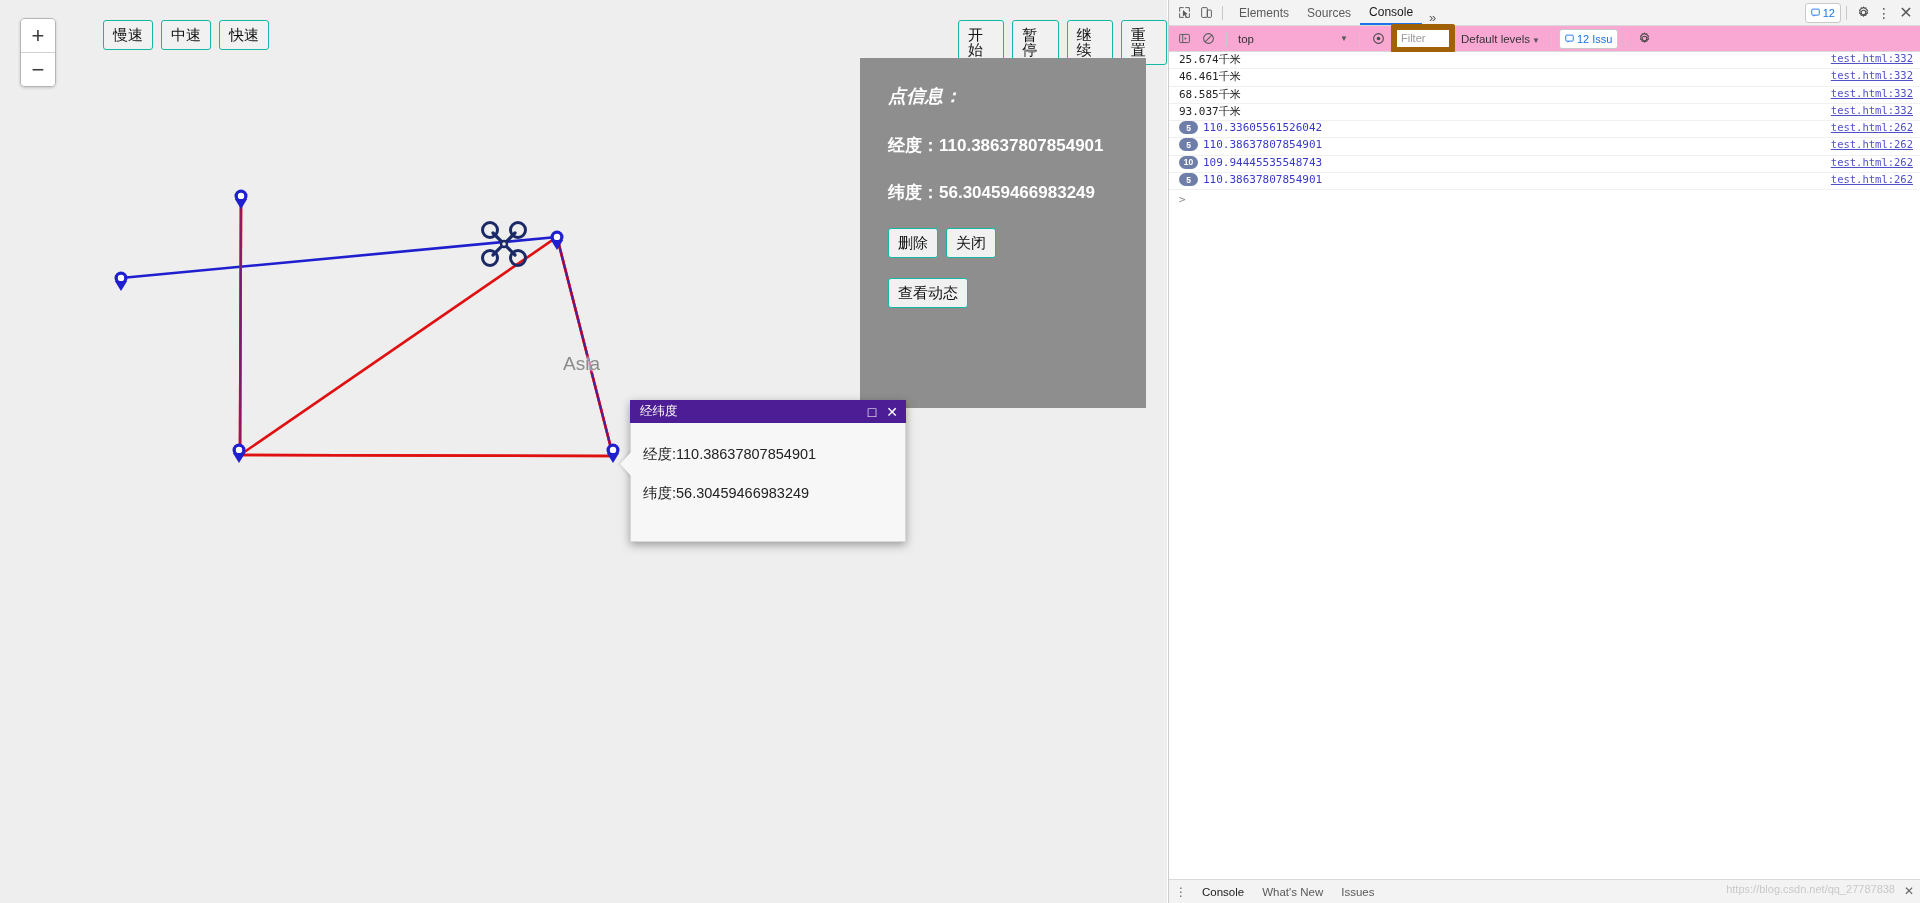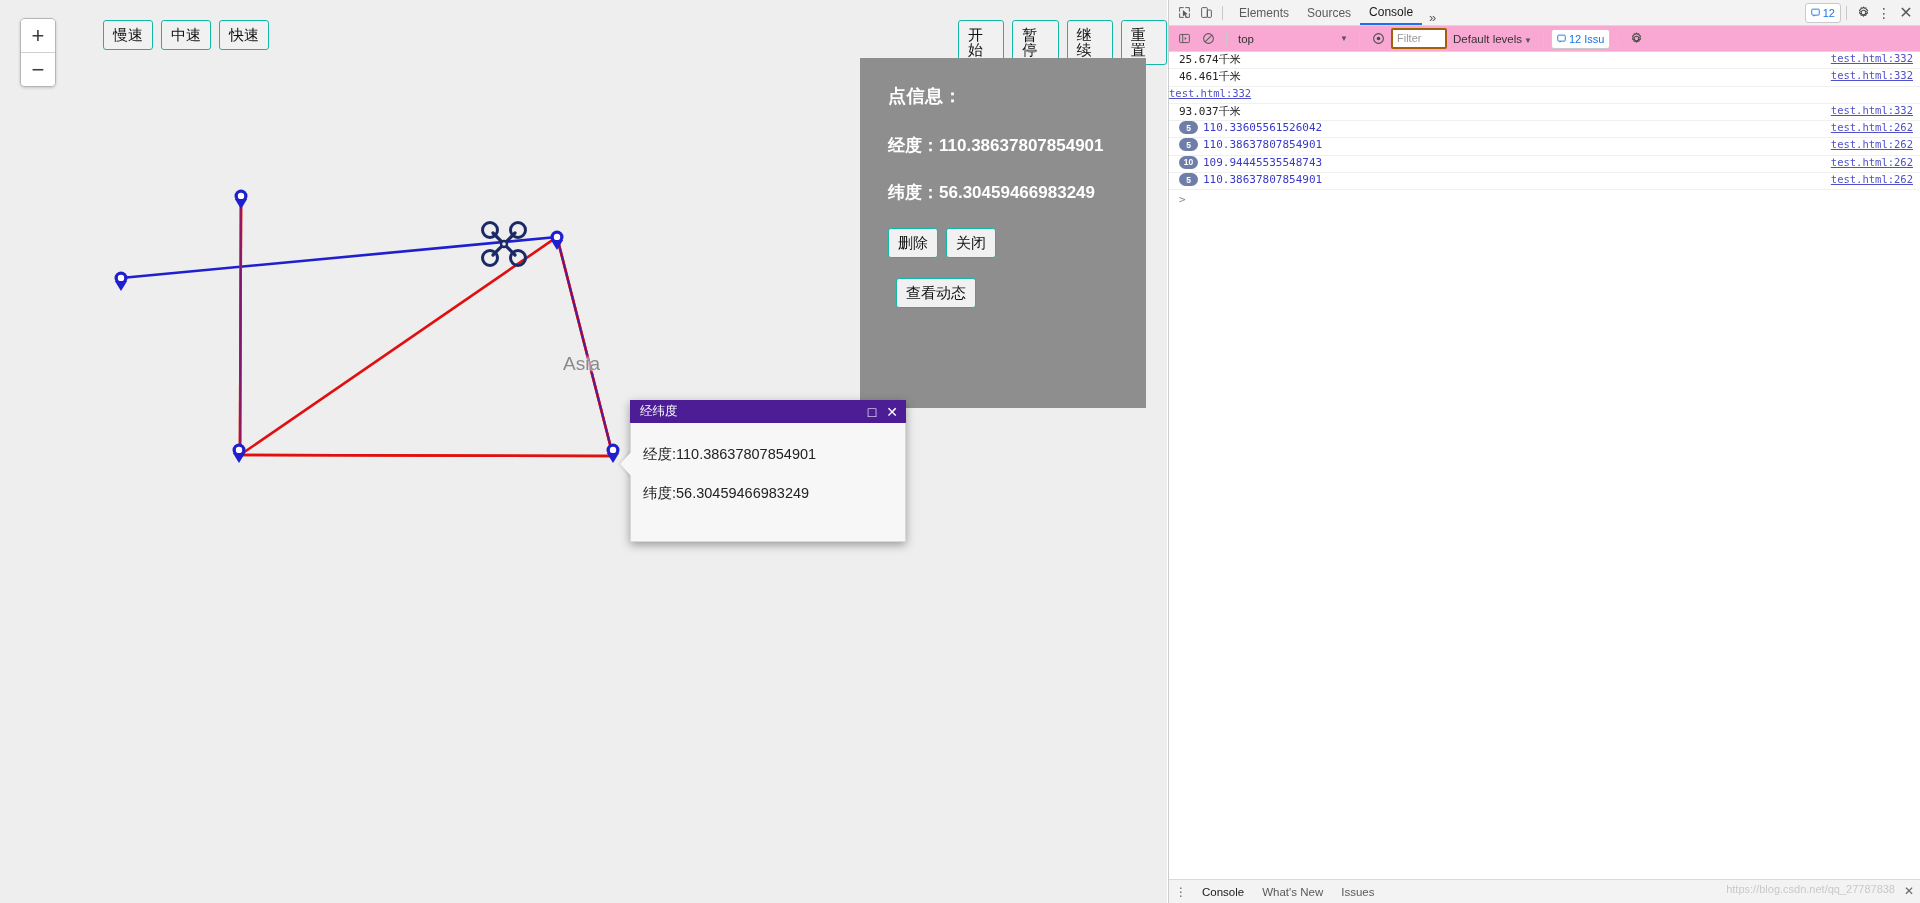--- a/index.html
+++ b/index.html
@@ -45,26 +45,26 @@
   .speed-bar{position:absolute;left:103px;top:20px;display:flex;gap:8px;}
   .action-bar{position:absolute;left:958px;top:20px;display:flex;gap:8px;}
 
   
   .info-panel{
     position:absolute;left:860px;top:58px;width:286px;height:350px;
     background:#8e8e8e;color:#ffffff;
     padding:0;
   }
   .info-panel .ip-inner{padding:26px 0 0 28px;}
-  .ip-title{font-size:18px;font-weight:bold;margin:0 0 26px 0;letter-spacing:.5px;}
+  .ip-title{font-size:18px;font-weight:bold;margin:0 0 26px 0;letter-spacing:.5px;font-style:italic;}
   .ip-row{font-size:17px;font-weight:bold;margin:0 0 24px 0;white-space:nowrap;}
   .ip-row .ip-label{font-weight:bold;}
   .ip-row .ip-val{font-weight:bold;}
   .ip-btnrow{display:flex;gap:8px;margin:0 0 20px 0;}
-  .ip-btnrow2{display:flex;margin-left:8px;}
+  .ip-btnrow2{display:flex;}
 
   
   .dialog{
     position:absolute;left:630px;top:400px;width:276px;
     box-shadow:0 3px 9px rgba(0,0,0,.35);
   }
   .dlg-title{
     height:23px;background:#4c1d95;color:#fff;
     display:flex;align-items:center;
     padding:0 4px 0 10px;font-size:12.5px;
@@ -122,21 +122,21 @@
     height:25px;min-height:25px;display:flex;align-items:center;
     background:#f9a8d4;border-bottom:1px solid #d9d9d9;padding:0 4px;gap:2px;
   }
   .ctx-select{
     display:flex;align-items:center;min-width:110px;max-width:140px;flex:0 0 auto;
     font-size:11.5px;color:#333;padding:0 4px;height:19px;cursor:pointer;
   }
   .ctx-select .cname{flex:1;}
   .ctx-select .carrow{font-size:8px;color:#555;}
   .filter-input{
-    border:2px solid #a16207;background:#fff;border-radius:2px;
+    border:6px solid #a16207;background:#fff;border-radius:2px;
     height:17px;width:44px;font-size:11px;color:#9a9a9a;
     padding:0 4px;line-height:17px;
   }
   .level-select{font-size:11.5px;color:#333;padding:0 4px;cursor:pointer;white-space:nowrap;}
   .level-select .carrow{font-size:8px;color:#555;margin-left:2px;}
 
   .dt-console{flex:1;overflow:hidden;background:#fff;position:relative;}
   .log-row{
     display:flex;align-items:flex-start;
     height:16.3px;border-bottom:1px solid #f0f0f0;
@@ -401,20 +401,23 @@
             </div>
             <span class="log-src">test.html:332</span>
           </div>
           <div class="log-row">
             <div class="log-left">
               <span class="log-text">46.461千米</span>
             </div>
             <span class="log-src">test.html:332</span>
           </div>
           <div class="log-row">
+            <div class="log-left">
+              <span class="log-text">68.585千米</span>
+            </div>
             <span class="log-src">test.html:332</span>
           </div>
           <div class="log-row">
             <div class="log-left">
               <span class="log-text">93.037千米</span>
             </div>
             <span class="log-src">test.html:332</span>
           </div>
           <div class="log-row">
             <div class="log-left">

